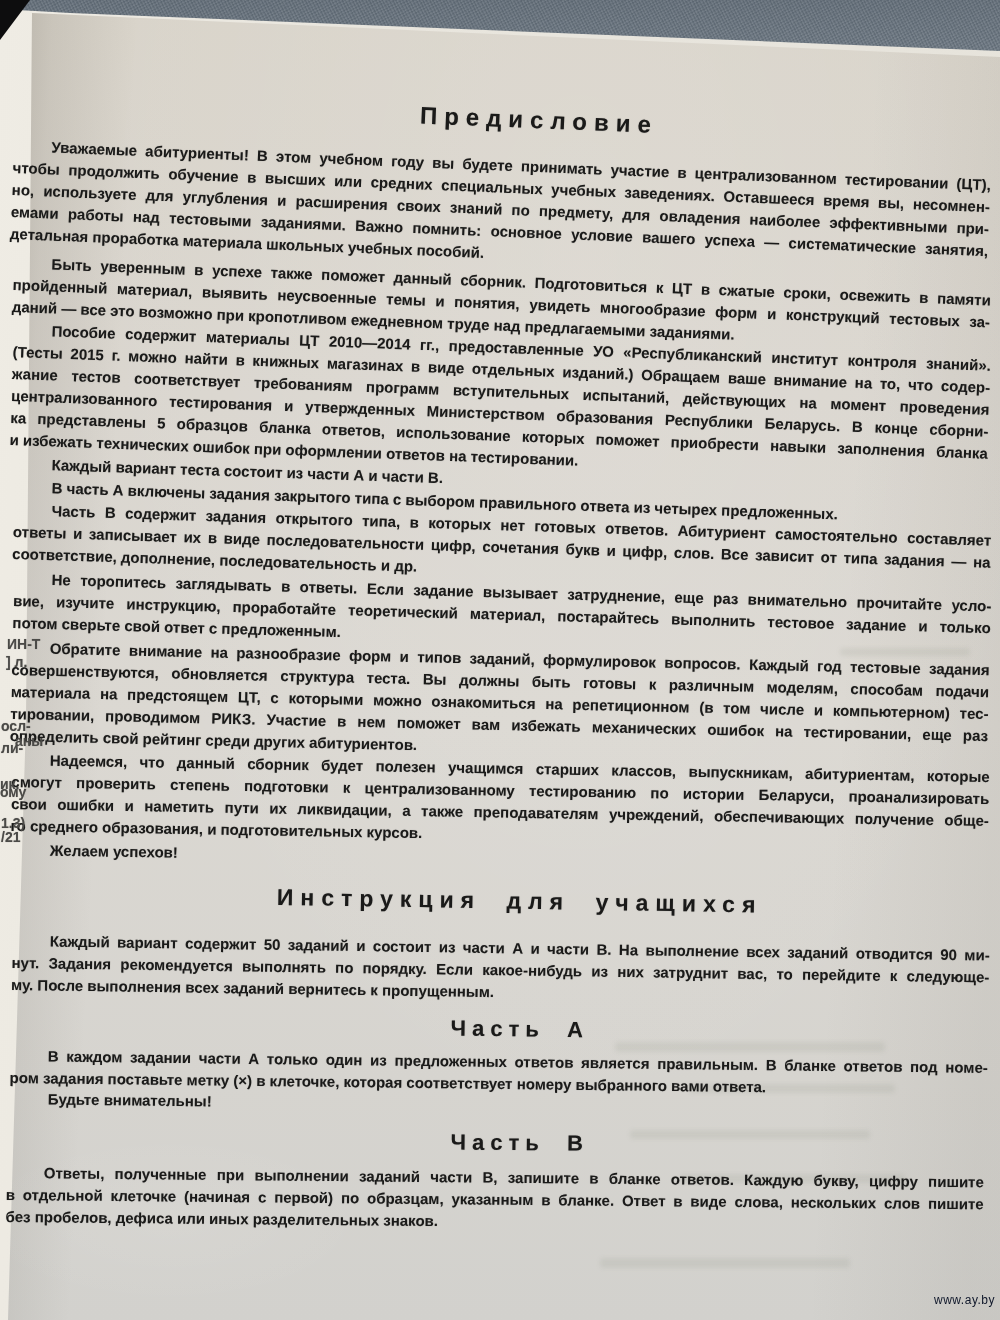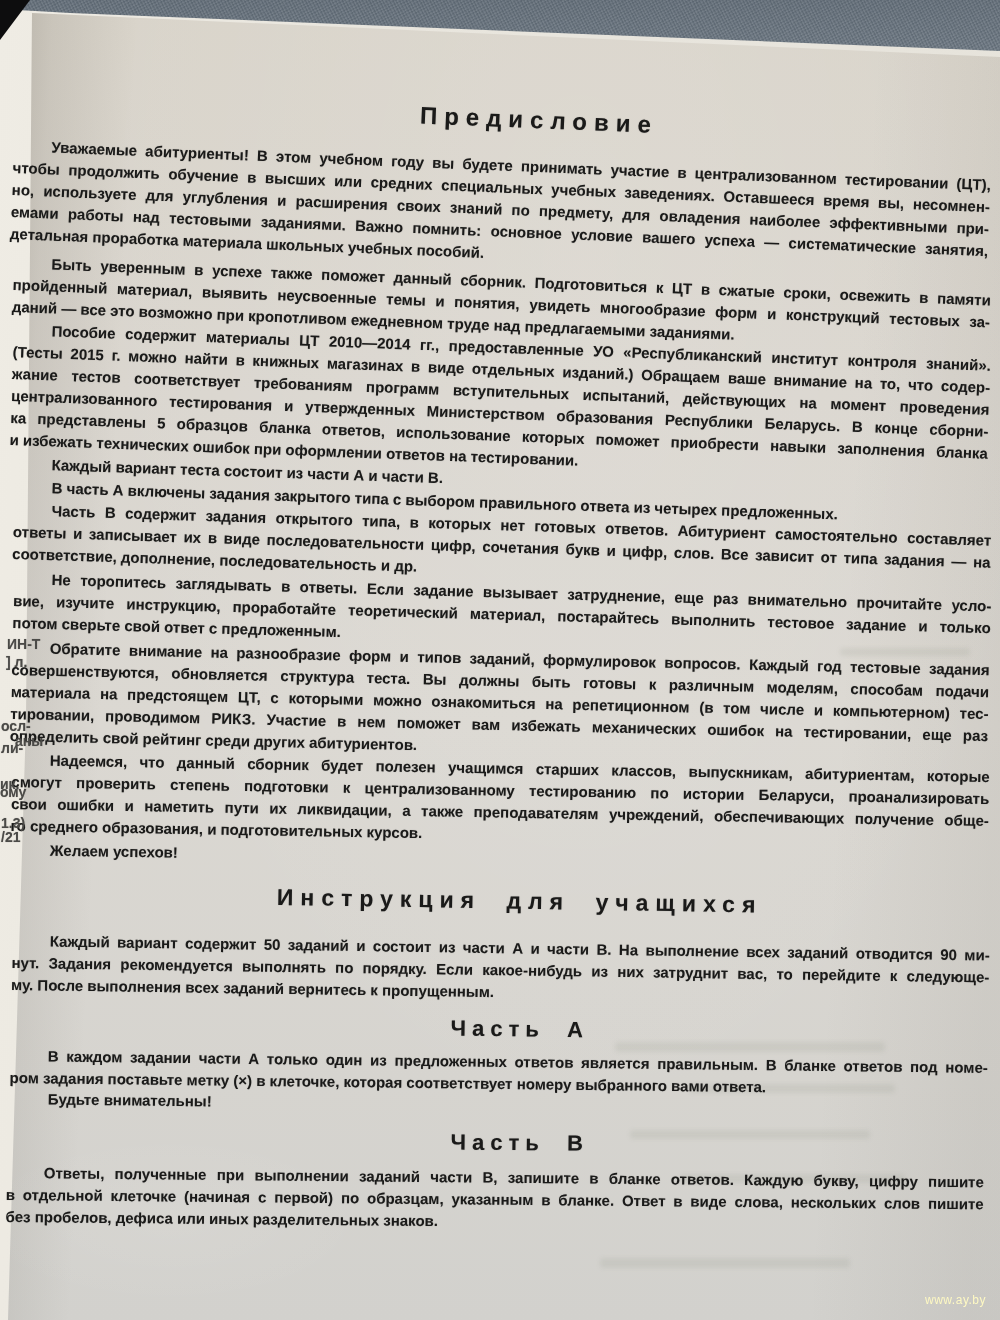--- a/index.html
+++ b/index.html
@@ -52,22 +52,22 @@
   .line.last{text-align:left;text-align-last:left;}
   .line.indent{padding-left:38px;}
   
   .frag{position:absolute;z-index:6;font-size:14px;font-weight:bold;color:#4b4a47;
         white-space:nowrap;text-shadow:0 0 1px rgba(40,40,40,.4);}
   
   .ghost{position:absolute;z-index:4;background:rgba(104,114,102,.10);
          filter:blur(2px);border-radius:4px;}
   .glow{position:absolute;z-index:4;width:420px;height:180px;left:-40px;top:1130px;
         background:radial-gradient(ellipse, rgba(255,255,255,.07), rgba(255,255,255,0) 70%);}
-  .watermark{position:absolute;z-index:7;right:14px;bottom:13px;
-             font-size:12px;color:#fef9c3;letter-spacing:.5px;}
+  .watermark{position:absolute;z-index:7;right:5px;bottom:13px;
+             font-size:12px;color:#0f172a;letter-spacing:.5px;}
 </style>
 </head>
 <body>
 
 <div class="fabric"></div>
 <div class="under-page"></div>
 <div class="page"></div>
 <div class="corner-wedge"></div>
 
 <div class="glow"></div>

